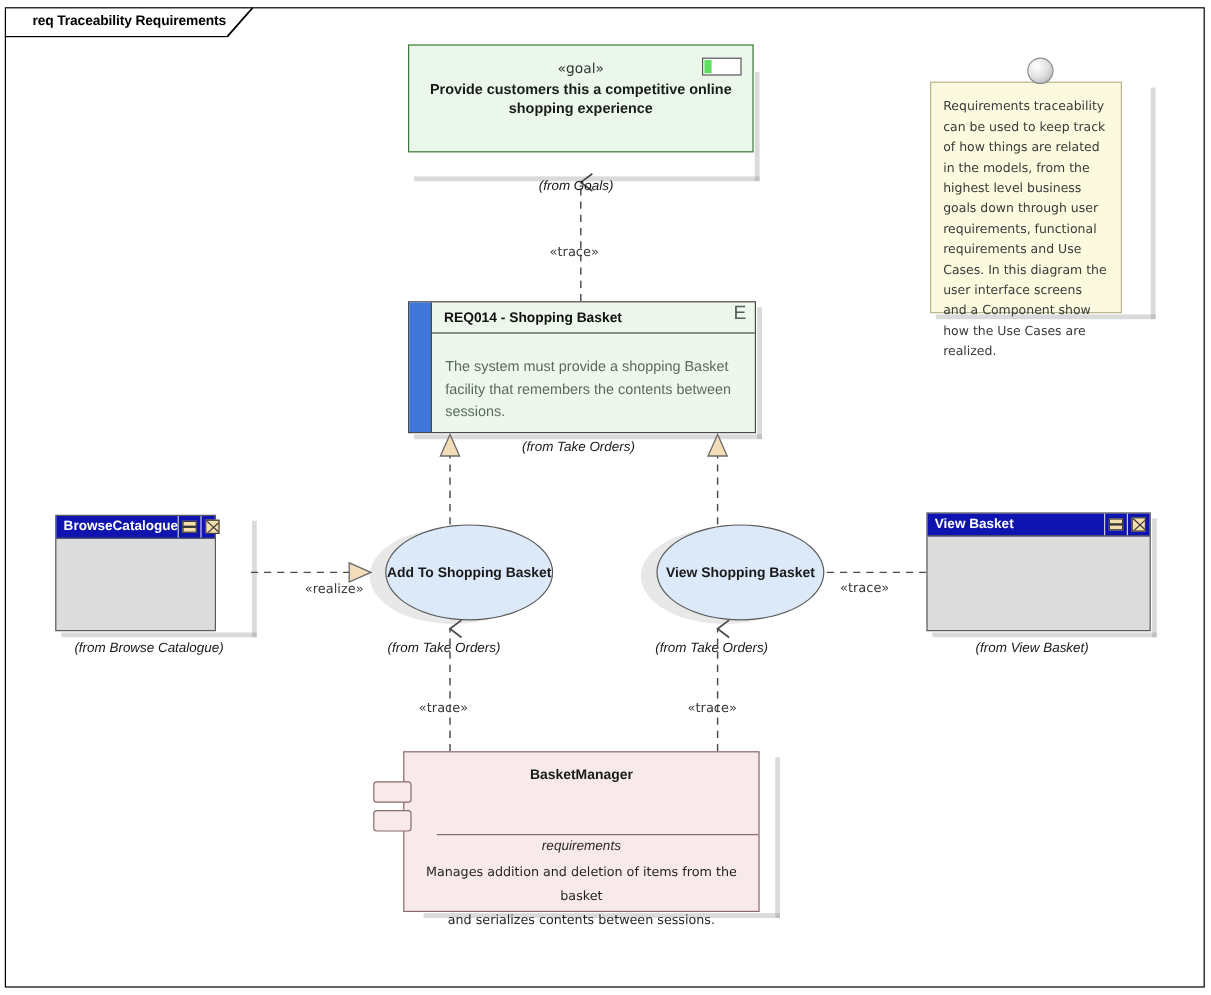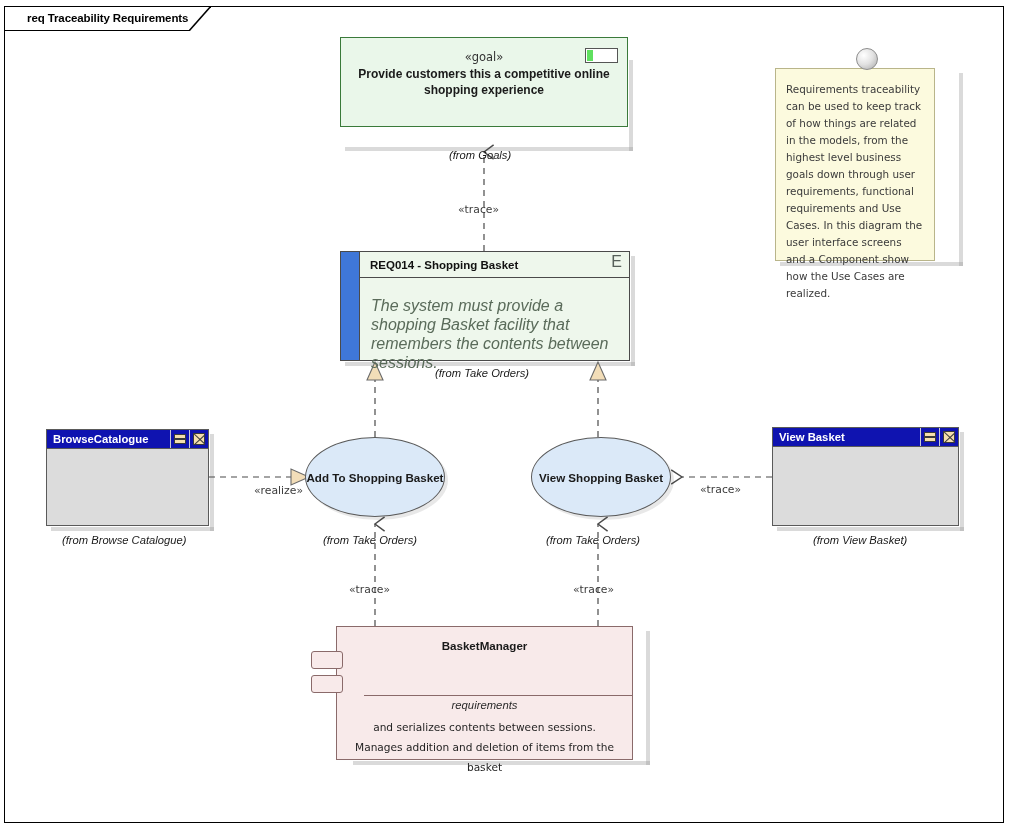--- a/index.html
+++ b/index.html
@@ -162,56 +162,56 @@
     line-height: 18px;
   }
   .req-body {
     position: absolute;
     left: 19px; top: 26px;
     right: 0; bottom: 0;
     padding: 18px 12px 0 11px;
     box-sizing: border-box;
   }
   .req-desc {
-    font-size: 16px;
+    font-size: 12px;
     line-height: 19px;
     color: #5a6b5a;
-    font-style: italic;
   }
 
   
   .usecase {
     position: absolute;
     background: #dbe9f8;
     border: 1px solid #5a5a5a;
     border-radius: 50%;
     box-sizing: border-box;
     display: flex;
     align-items: center;
     justify-content: center;
     z-index: 3;
+    margin-left: 16px;
   }
   .uc-label {
     font-size: 11.6px;
     font-weight: bold;
     color: #1a1a1a;
     text-align: center;
   }
   #uc-add { left: 305px; top: 437px; width: 140px; height: 80px; }
   #uc-view { left: 531px; top: 437px; width: 140px; height: 80px; }
 
   
   .screen {
     position: absolute;
     background: #dcdcdc;
     border: 1px solid #5a5a5a;
     box-sizing: border-box;
     z-index: 3;
   }
-  #screen-browse { left: 46px; top: 429px; width: 163px; height: 97px; }
+  #screen-browse { left: 46px; top: 429px; width: 134px; height: 97px; }
   #screen-view   { left: 772px; top: 427px; width: 187px; height: 99px; }
   .screen-title-bar {
     position: absolute;
     left: 0; top: 0; right: 0;
     height: 19px;
     background: #0f13b0;
     display: flex; align-items: center;
     border-bottom: 1px solid #5a5a5a;
     box-sizing: border-box;
   }
@@ -474,22 +474,22 @@
   </div>
   <div class="from-label" style="left:813px; top:534px;">(from View Basket)</div>
 
   <div class="component">
     <div class="comp-stub" id="comp-stub-1"></div>
     <div class="comp-stub" id="comp-stub-2"></div>
     <div class="comp-name">BasketManager</div>
     <div class="comp-divider"></div>
     <div class="comp-compartment-label">requirements</div>
     <div class="comp-desc">
+      <div>Manages addition and deletion of items from the basket</div>
       <div>and serializes contents between sessions.</div>
-      <div>Manages addition and deletion of items from the basket</div>
     </div>
   </div>
 
   <div class="conn-label" style="left:458px; top:203px;">«trace»</div>
   <div class="conn-label" style="left:231px; top:484px;margin-left:23px;">«realize»</div>
   <div class="conn-label" style="left:700px; top:483px;">«trace»</div>
   <div class="conn-label" style="left:349px; top:583px;">«trace»</div>
   <div class="conn-label" style="left:573px; top:583px;">«trace»</div>
 
 </div>

